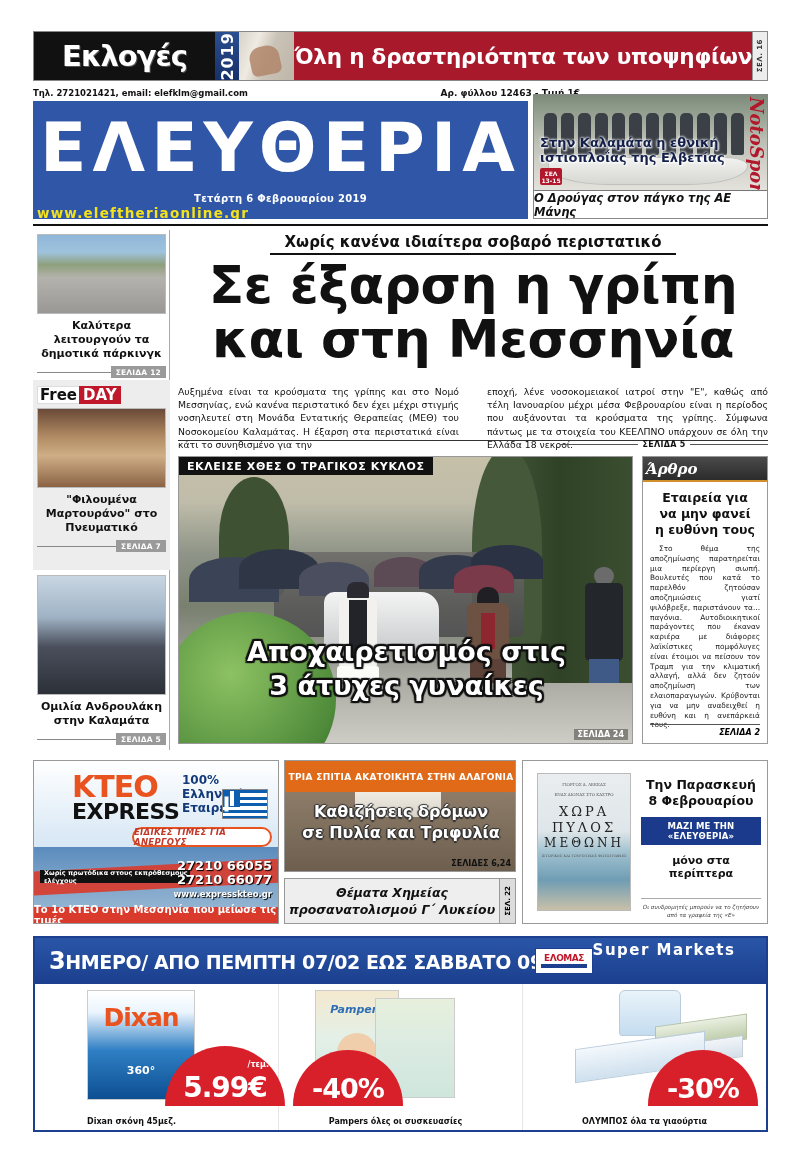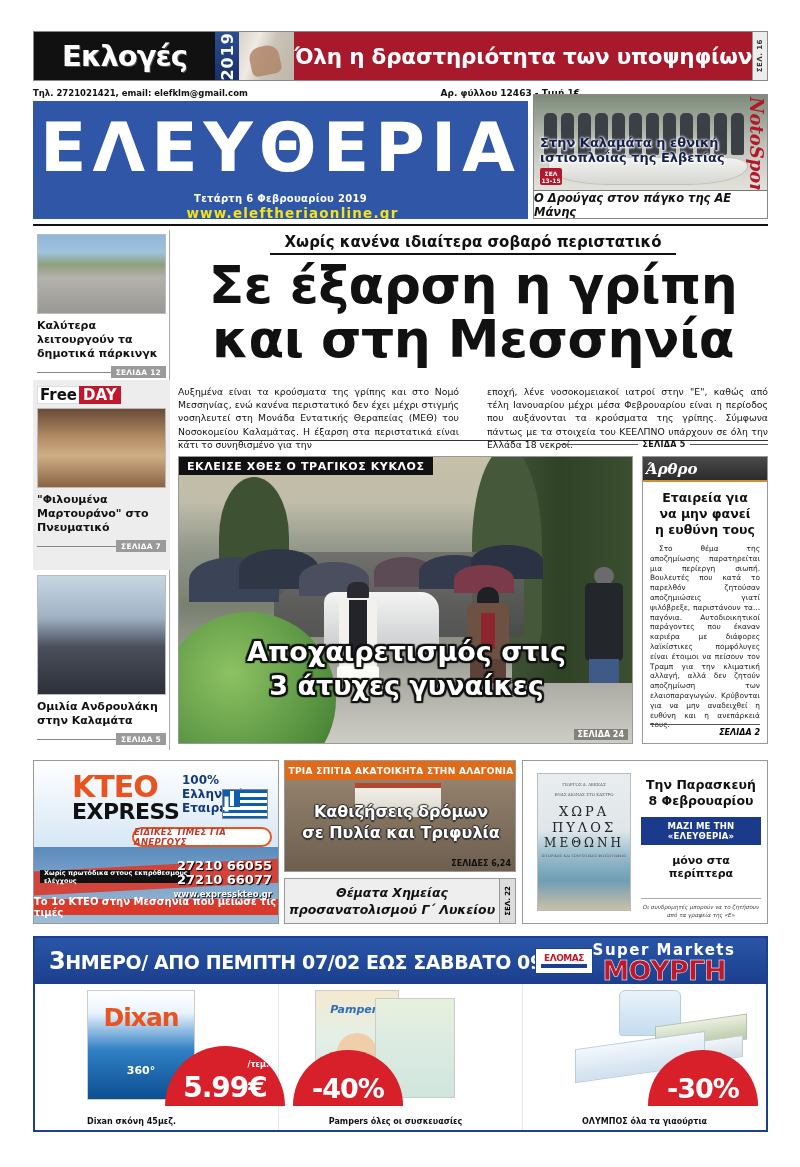--- a/index.html
+++ b/index.html
@@ -80,21 +80,21 @@
     position:absolute; left:0; top:6px; width:100%;
     text-align:center; color:#fff; font-weight:bold;
     font-size:68px; letter-spacing:6px; line-height:82px;
     font-family:"DejaVu Sans","Liberation Sans",sans-serif;
   }
   .mast-date{
     position:absolute; left:0; top:92px; width:100%; text-align:center;
     color:#fff; font-size:10px; font-weight:bold; letter-spacing:.3px;
   }
   .mast-url{
-    position:absolute; left:12px; top:104px; width:100%; text-align:center;
+    position:absolute; left:4px; top:104px; width:100%; text-align:left;
     color:#f4e21a; font-size:13.5px; font-weight:bold; letter-spacing:1.2px;
   }
 
   
   .sports-box{
     position:absolute; left:533px; top:94px; width:235px; height:125px;
     border:1px solid #888; background:#fff; overflow:hidden;
   }
   .sb-photo{
     position:absolute; left:0; top:0; width:235px; height:96px;
@@ -143,21 +143,21 @@
   .rule-top{ position:absolute; left:33px; top:224px; width:735px; height:2px; background:#111; }
 
   
   .sidebar{
     position:absolute; left:33px; top:230px; width:137px; height:520px;
     border-right:1px solid #aaa;
   }
   .side-item{ position:absolute; left:4px; width:129px; }
   .side-photo{ width:129px; height:80px; border:1px solid #bbb; overflow:hidden; position:relative; }
   .side-cap{
-    font-size:11px; font-weight:bold; color:#111;
+    text-align:center; font-size:11px; font-weight:bold; color:#111;
     line-height:14px; margin-top:5px;
   }
   .side-badge-row{ display:flex; align-items:center; margin-top:5px; }
   .side-badge-line{ flex:1; height:1px; background:#888; }
   .side-badge{
     background:#9a9a9a; color:#fff; font-size:7.5px; font-weight:bold;
     padding:1.5px 5px; letter-spacing:.2px;
   }
   .freeday{
     position:absolute; left:4px; width:129px; height:18px;
@@ -345,37 +345,37 @@
   .kteo-noplan{
     position:absolute; left:6px; bottom:40px; width:150px; height:13px; background:#111;
     color:#fff; font-size:6.5px; display:flex; align-items:center; padding-left:4px; font-weight:bold;
   }
   .kteo-phones{
     position:absolute; right:6px; bottom:22px; text-align:right; color:#fff; font-weight:bold;
     font-size:13px; line-height:14px; text-shadow:1px 1px 1px #000;
   }
   .kteo-web{ font-size:8.5px; }
   .kteo-bottom{
-    position:absolute; left:0; bottom:8px; width:246px; height:16px;
+    position:absolute; left:0; bottom:0; width:246px; height:16px;
     background:#d93a2b; color:#fff; font-size:10px; font-weight:bold;
     display:flex; align-items:center; justify-content:center;
   }
 
   .ad-mid{ position:absolute; left:251px; top:2px; width:232px; height:164px; }
   .mid-photo{
     position:absolute; left:0; top:0; width:232px; height:112px; overflow:hidden;
     border:1px solid #999;
     background:linear-gradient(180deg,#9b8a78 0%, #8d7b68 30%, #7f6f5d 60%, #6d5e4e 100%);
   }
   .mid-house{
     position:absolute; left:70px; top:22px; width:86px; height:34px;
     background:linear-gradient(180deg,#f2efe8,#d9d4c8); border-top:5px solid #b4482f;
   }
   .mid-orange{
-    position:absolute; left:0; top:0; width:232px; height:19px; background:#e06a17;
+    position:absolute; left:0; top:0; width:232px; height:31px; background:#e06a17;
     color:#fff; font-size:9px; font-weight:bold; display:flex; align-items:center;
     justify-content:center; letter-spacing:.3px;
   }
   .mid-title{
     position:absolute; left:0; top:40px; width:232px; text-align:center;
     color:#fff; font-weight:bold; font-size:16px; line-height:21px;
     text-shadow: -1.5px 0 1px #333,1.5px 0 1px #333,0 -1.5px 1px #333,0 1.5px 1px #333;
   }
   .mid-pages{
     position:absolute; right:4px; bottom:3px; font-size:8px; color:#111; font-weight:bold;
@@ -756,21 +756,20 @@
     <div class="sm-head">
       <div class="sm-days">
         <b>3</b><span>ΗΜΕΡΟ/ ΑΠΟ ΠΕΜΠΤΗ 07/02 ΕΩΣ ΣΑΒΒΑΤΟ 09/02</span>
       </div>
       <div class="sm-elomas">
         <i>ΕΛΟΜΑΣ</i>
         <u></u>
       </div>
       <div class="sm-super">
         <div class="l1">Super Markets</div>
-        <div class="l2">ΜΟΥΡΓΗ</div>
       </div>
     </div>
 
     <div class="sm-body">
 
       <div class="sm-cell">
         <div class="dixan-box">
           <div class="dixan-word">Dixan</div>
           <div class="dixan-360">360°</div>
         </div>

